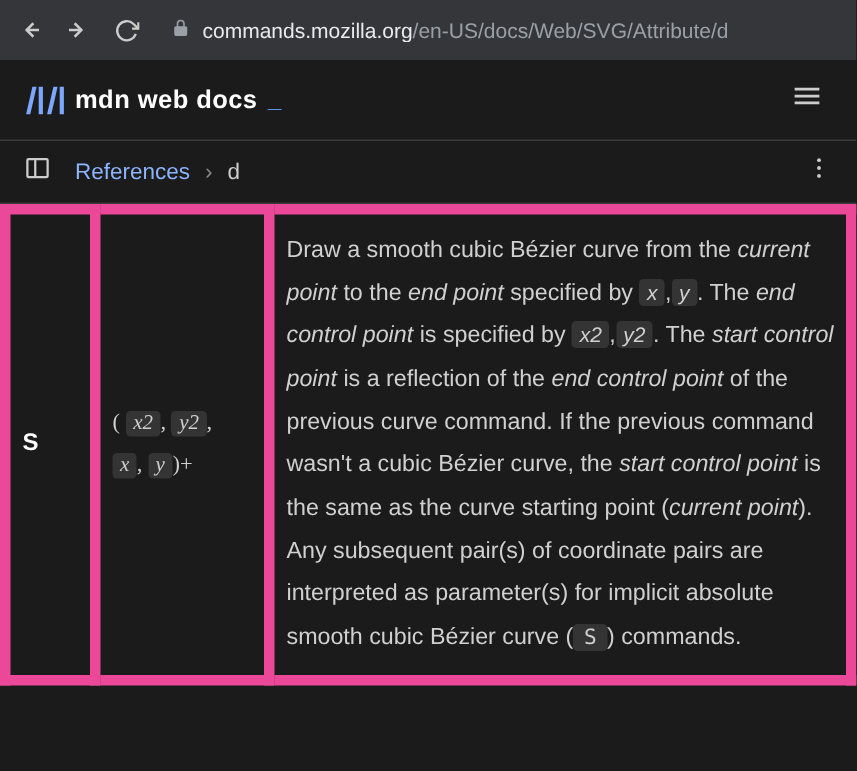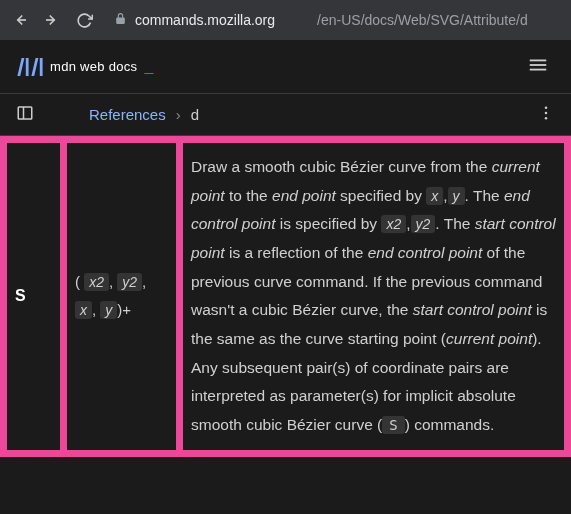--- a/index.html
+++ b/index.html
@@ -40,21 +40,20 @@
       padding: 0 8px;
       color: #9aa0a6;
       font-size: 14px;
       overflow: hidden;
     }
     .url-domain {
       color: #e8eaed;
     }
     .url-path {
       color: #9aa0a6;
-      padding-left: 42px;
     }
     .lock-icon {
       color: #9aa0a6;
       flex-shrink: 0;
     }
     .site-header {
       background: #1b1b1b;
       height: 54px;
       display: flex;
       align-items: center;
@@ -66,22 +65,22 @@
       display: flex;
       align-items: center;
       gap: 6px;
     }
     .logo-mark {
       display: flex;
       align-items: center;
     }
     .logo-text {
       color: #fff;
-      font-size: 13px;
-      font-weight: 400;
+      font-size: 17px;
+      font-weight: 700;
       letter-spacing: 0.3px;
     }
     .cursor-blink {
       color: #5e9eff;
       font-weight: 700;
       margin-left: 1px;
     }
     .hamburger {
       color: #cdcdcd;
       cursor: pointer;
@@ -105,21 +104,20 @@
       color: #cdcdcd;
       cursor: pointer;
       padding: 4px;
     }
     .breadcrumb {
       display: flex;
       align-items: flex-start;
       gap: 10px;
       font-size: 15px;
       color: #8cb4ff;
-      margin-left: 39px;
     }
     .breadcrumb a {
       color: #8cb4ff;
       text-decoration: none;
     }
     .breadcrumb-sep {
       color: #888;
     }
     .breadcrumb-current {
       color: #cdcdcd;
@@ -144,20 +142,21 @@
       font-weight: 700;
       color: #fff;
       font-size: 16px;
       padding-left: 14px;
     }
     .params-cell {
       width: 116px;
       color: #d0d0d0;
       font-size: 15px;
       line-height: 1.9;
+      font-family: Liberation Serif, serif;
     }
     .desc-cell {
       color: #d0d0d0;
       font-size: 15.5px;
       line-height: 1.85;
       padding: 14px 12px;
     }
     .desc-cell em {
       font-style: italic;
       color: #d0d0d0;

